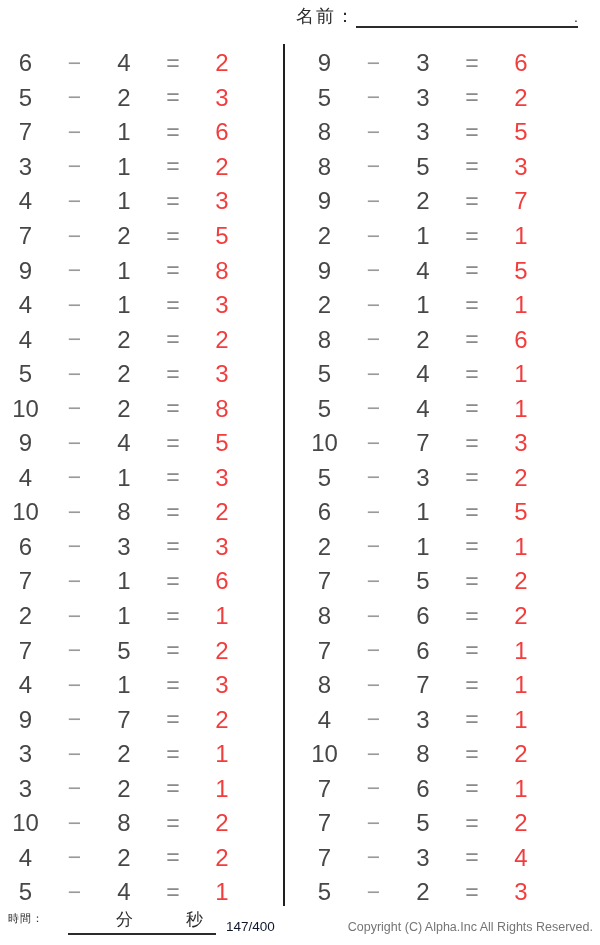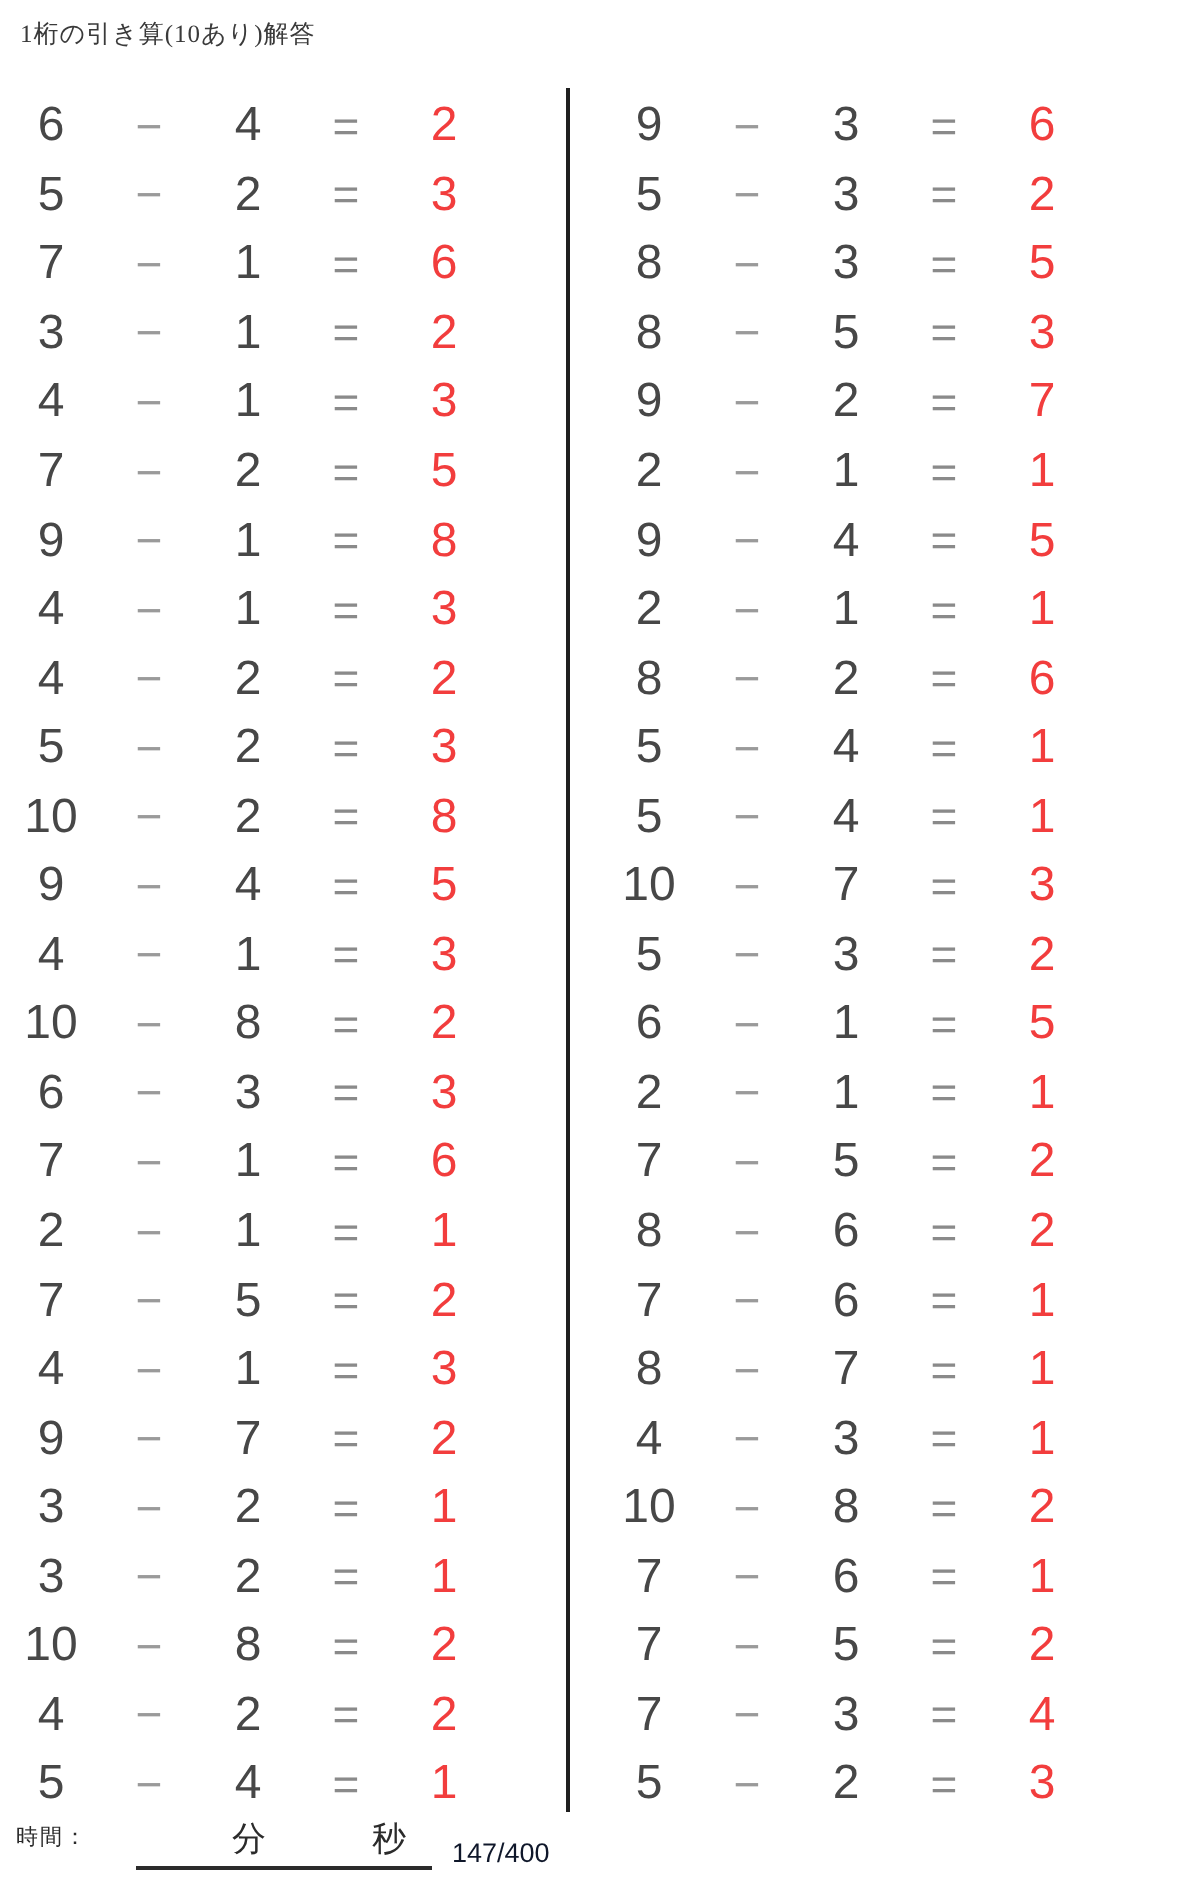--- a/index.html
+++ b/index.html
@@ -119,22 +119,24 @@
     font-size: 12.5px;
     color: #757575;
     font-weight: 300;
   }
 </style>
 </head>
 <body>
 
 <div class="page">
 
-  <div class="title">1桁の引き算(10あり)解答</div>
-
+
+  <div class="name-block">
+    <span class="name-label">名前：</span><span class="name-line"><span>.</span></span>
+  </div>
 
   <div class="divider"></div>
 
   <div class="col col-left" id="col-left">
       <div class="row">
         <span class="cell minuend">6</span>
         <span class="cell minus-sign">−</span>
         <span class="cell subtrahend">4</span>
         <span class="cell equals-sign">=</span>
         <span class="cell answer">2</span>
@@ -485,14 +487,15 @@
         <span class="cell answer">3</span>
       </div>
     </div>
 
   <span class="time-label">時間：</span>
   <span class="time-line">
     <span class="minutes-label">分</span>
     <span class="seconds-label">秒</span>
   </span>
   <span class="page-num">147/400</span>
+  <span class="copyright">Copyright (C) Alpha.Inc All Rights Reserved.</span>
 
 </div>
 
 </body></html>

